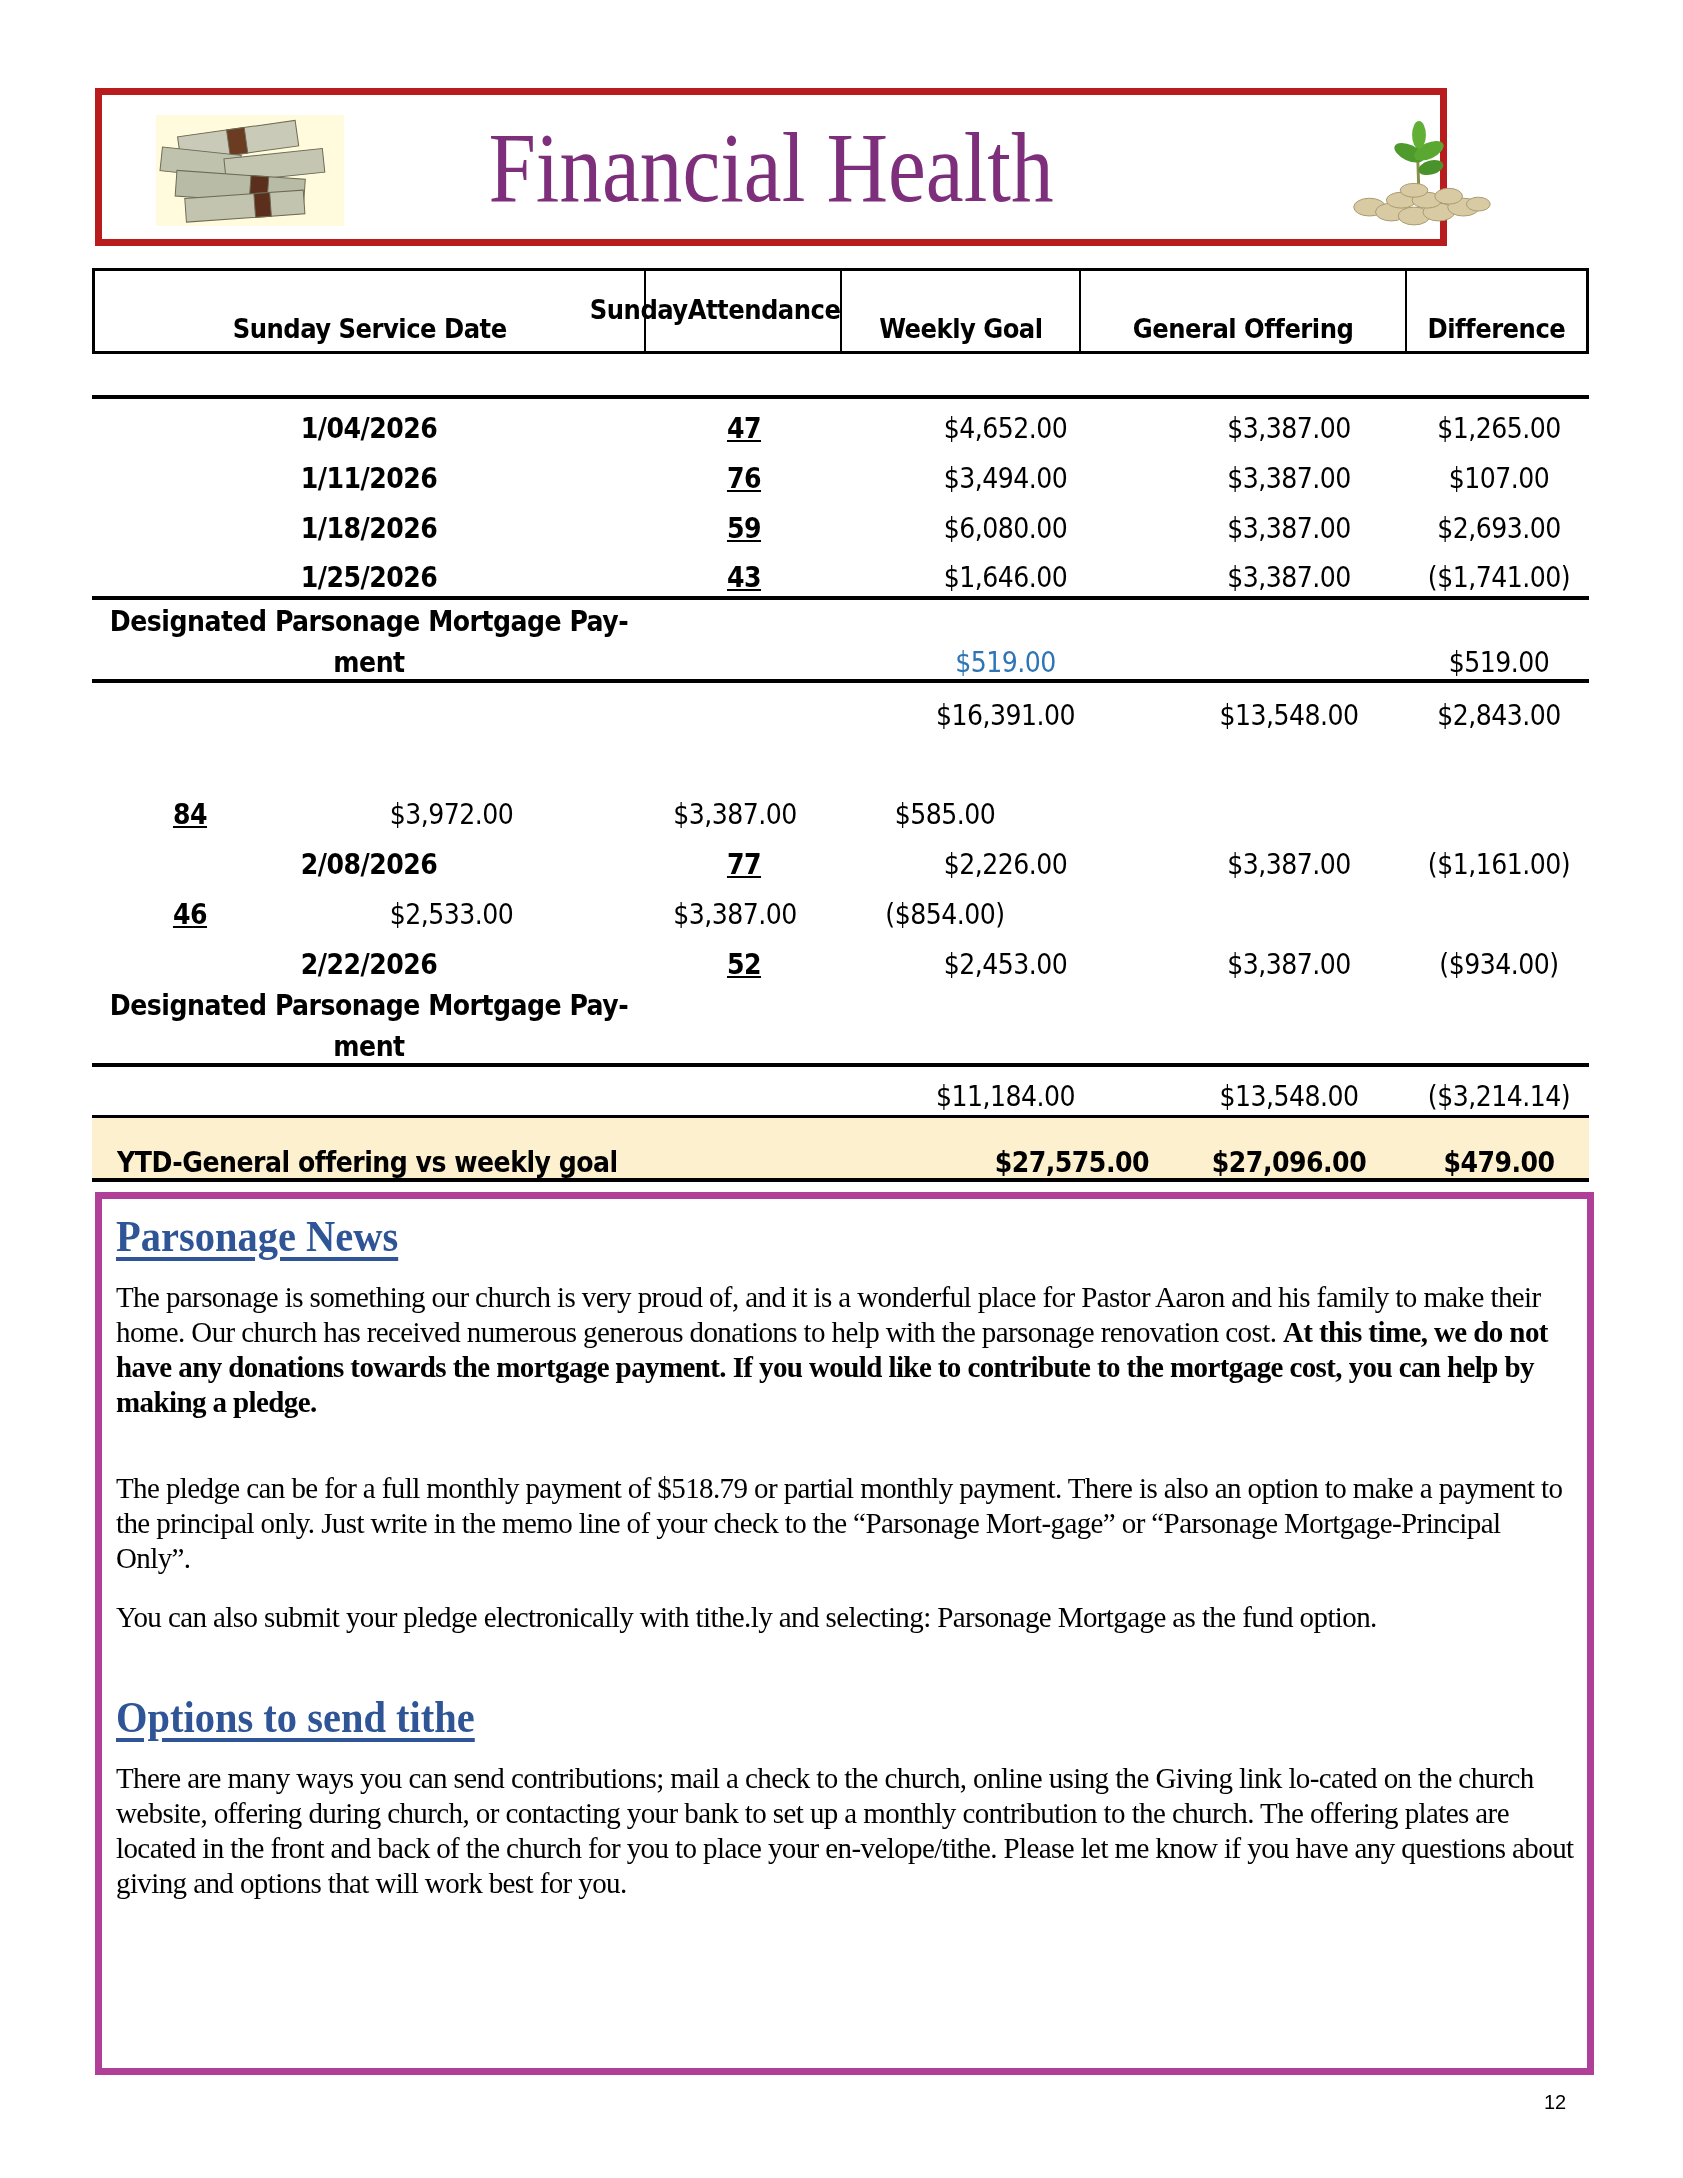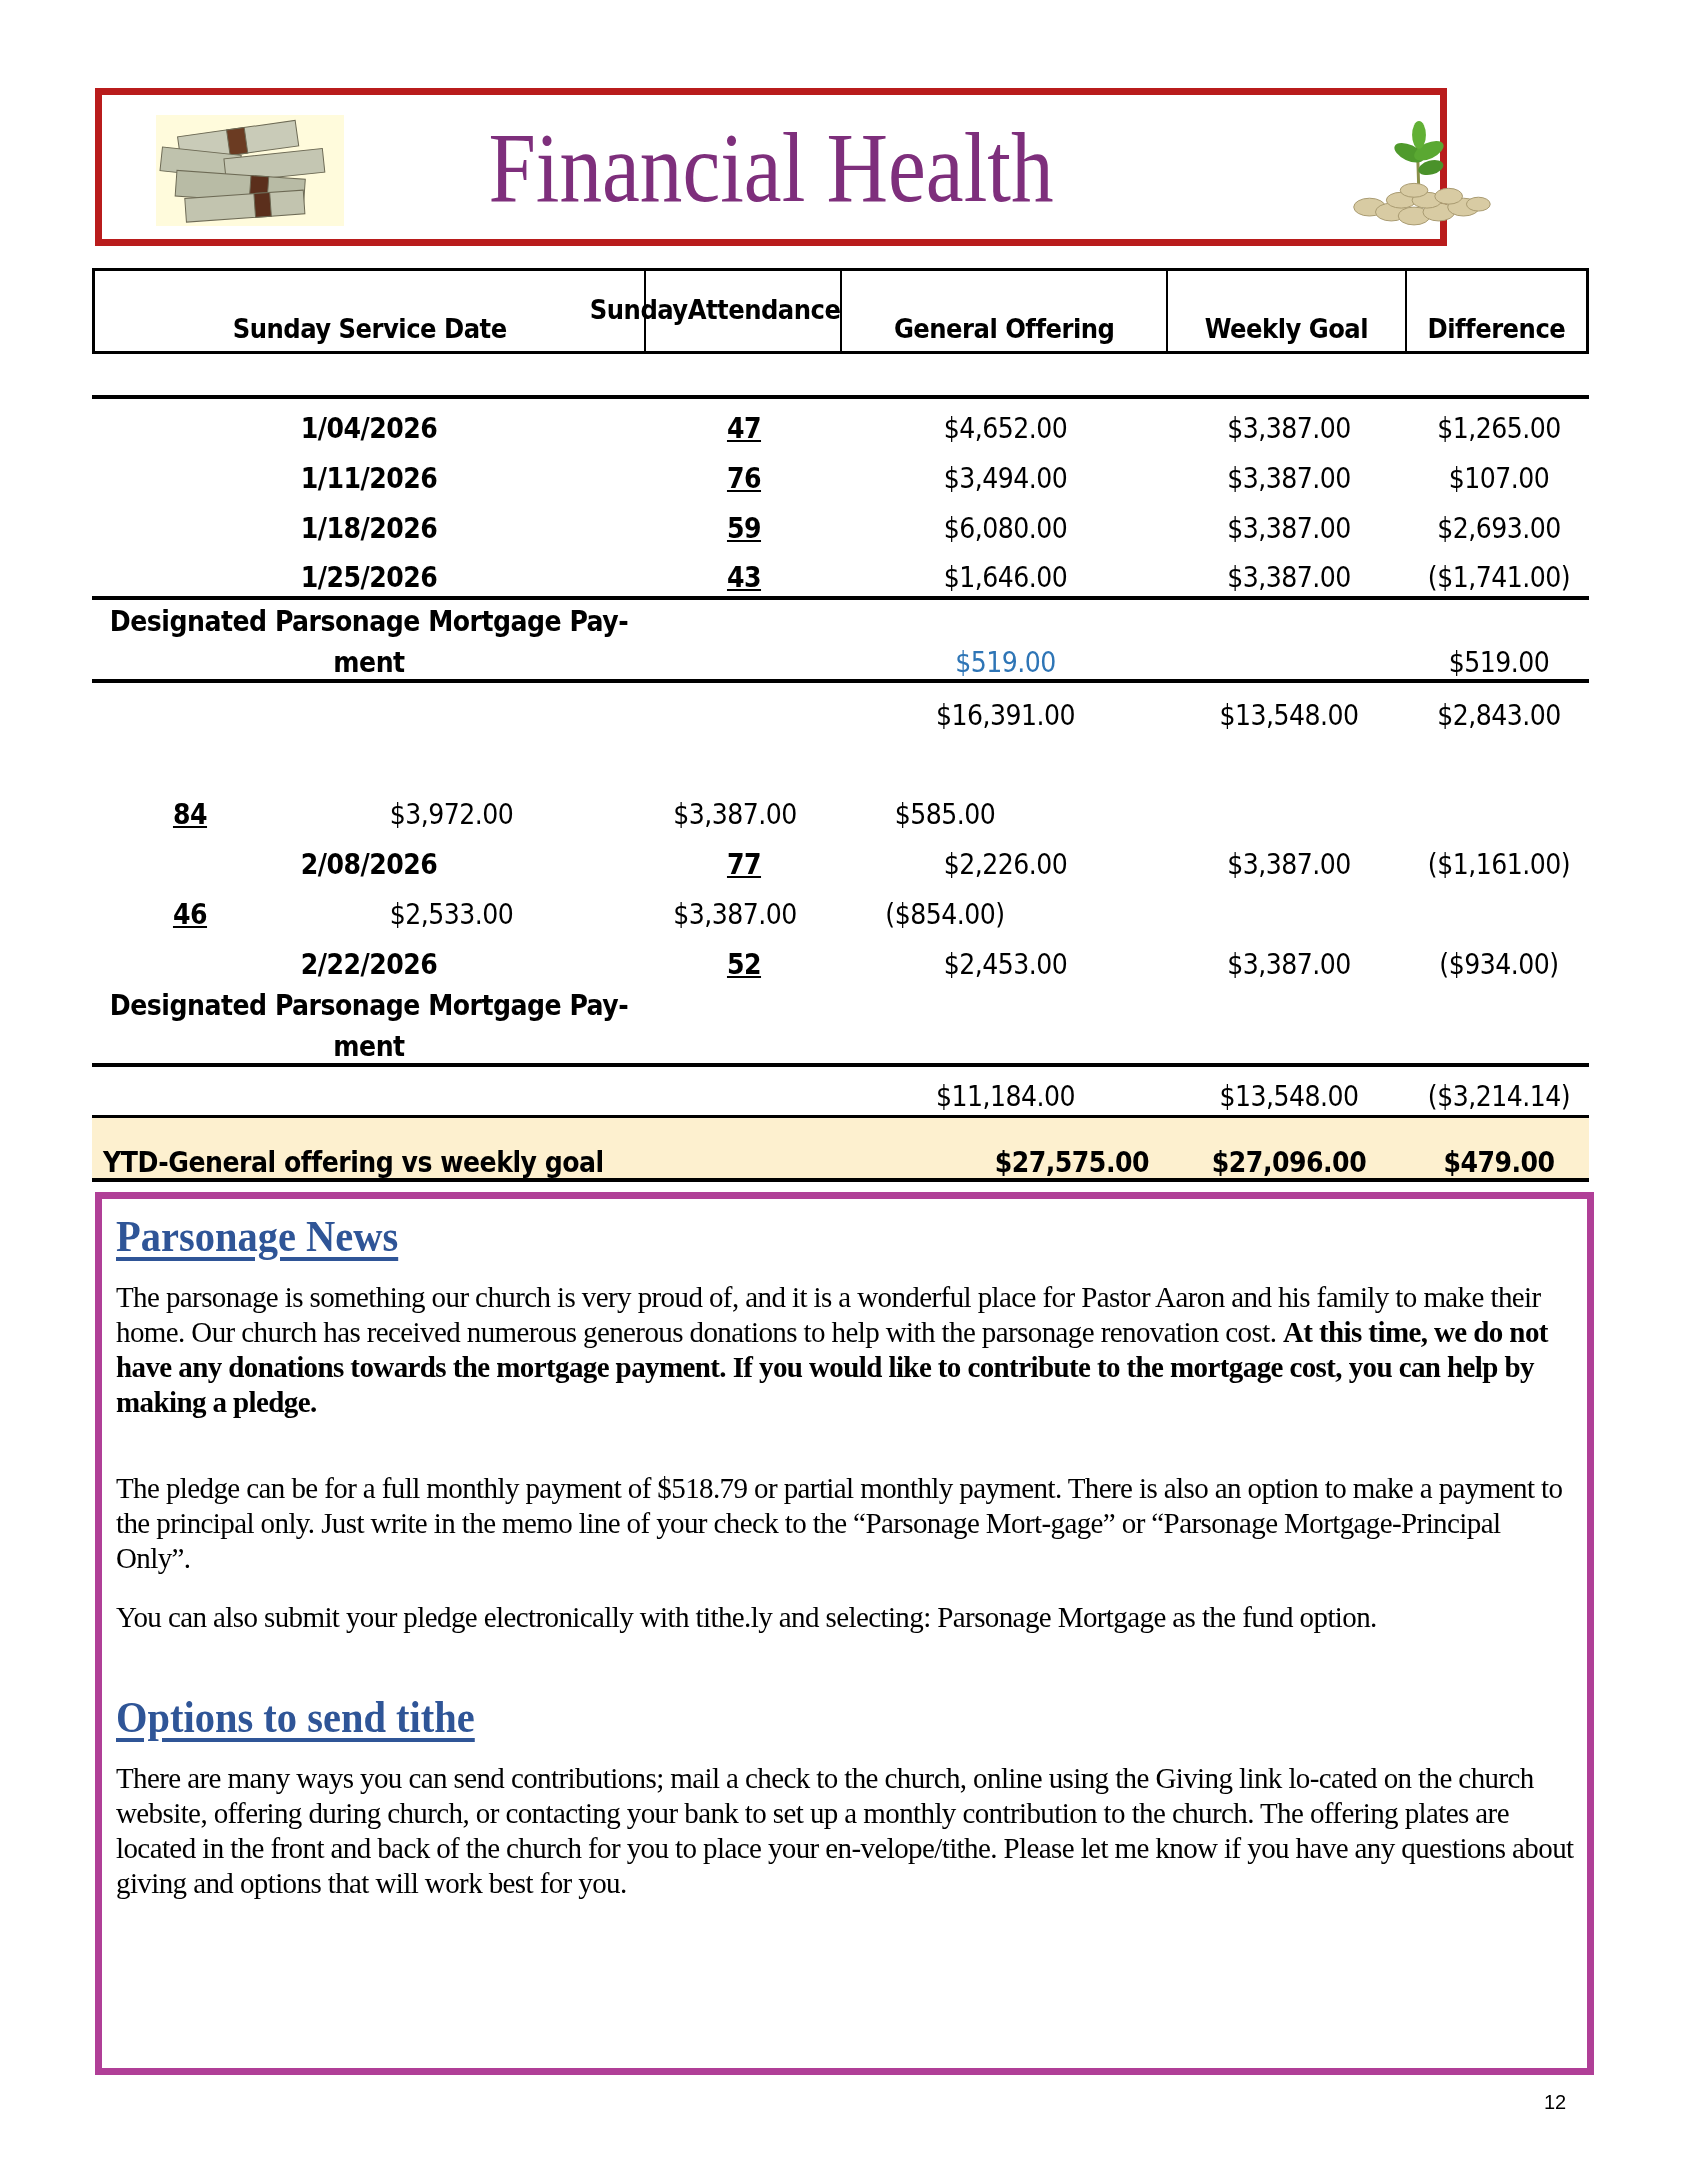--- a/index.html
+++ b/index.html
@@ -19,21 +19,21 @@
   .row{left:92px;width:1497px;height:50px;display:flex;align-items:center;font-size:28px;letter-spacing:-0.5px;}
   .c0{width:554px;text-align:center;font-weight:bold;}
   .c1{width:196px;text-align:center;font-weight:bold;text-decoration:underline;}
   .c2{width:327px;text-align:center;}
   .c3{width:240px;text-align:center;}
   .c4{width:180px;text-align:center;}
   .desig{left:92px;width:554px;text-align:center;font-weight:bold;font-size:28px;line-height:41px;letter-spacing:-0.5px;}
   .blue{color:#2e75b6;}
   #ytd-band{left:92px;top:1118px;width:1497px;height:61px;background:#fdf0cf;}
   #ytd-row{top:1137px;}
-  #ytd-row .c0{text-align:left;padding-left:11px;box-sizing:border-box;}
+  #ytd-row .c0{text-align:left;padding-left:25px;box-sizing:border-box;}
   #ytd-row .c2,#ytd-row .c3,#ytd-row .c4{font-weight:bold;}
   
   #news{left:95px;top:1192px;width:1499px;height:883px;border:7px solid #b03f97;box-sizing:border-box;font-family:"Liberation Serif",serif;}
   .h2{position:absolute;left:14px;font-family:"Liberation Serif",serif;font-weight:bold;color:#2f5597;font-size:44px;text-decoration:underline;text-decoration-thickness:4px;text-underline-offset:6px;transform:scaleX(0.92);transform-origin:left;}
   .p{position:absolute;left:14px;width:1465px;font-size:29px;line-height:35px;letter-spacing:-0.6px;}
   #pagenum{left:1544px;top:2091px;font-family:"Liberation Sans",sans-serif;font-size:20px;}
 </style>
 </head>
 <body>
 
@@ -85,22 +85,22 @@
     </svg>
   </div>
 </div>
 
 <div id="thead" class="abs tbl-font">
   <div class="th" style="width:554px">Sunday Service Date</div>
   <div class="th" style="width:196px;flex-direction:row;justify-content:flex-end;align-items:center">
     <span>Sunday</span>
     <span>Attendance</span>
   </div>
+  <div class="th" style="width:240px">Weekly Goal</div>
   <div class="th" style="width:327px">General Offering</div>
-  <div class="th" style="width:240px">Weekly Goal</div>
   <div class="th" style="width:180px">Difference</div>
 </div>
 
 <div class="abs rule" style="top:395px"></div>
 
 <div class="abs row tbl-font" style="top:403px">
   <span class="c0">1/04/2026</span>
   <span class="c1">47</span>
   <span class="c2">$4,652.00</span>
   <span class="c3">$3,387.00</span>

